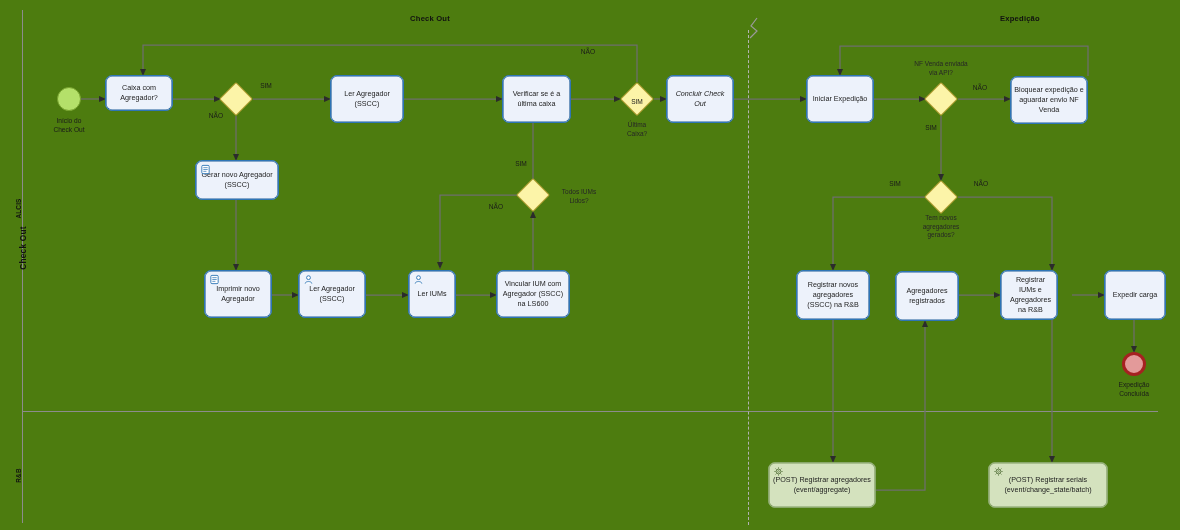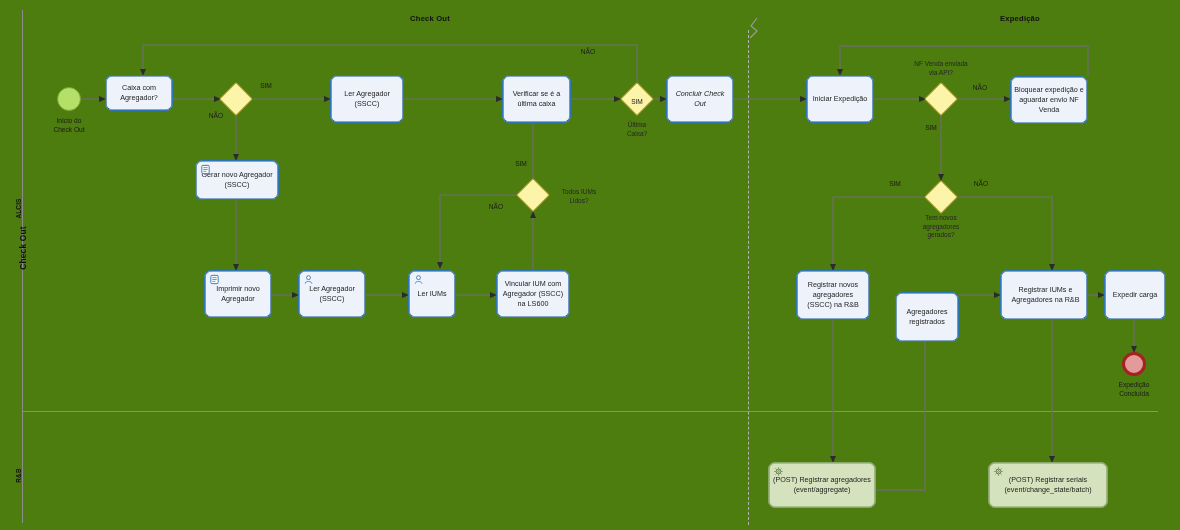--- a/index.html
+++ b/index.html
@@ -234,26 +234,26 @@
 aguardar envio NF
 Venda</span>
   </div>
 
   <div class="node task" style="left:796px;top:270px;width:74px;height:50px;text-align:center;">
     <span class="lbl">Registrar novos
 agregadores (SSCC)
 na R&amp;B</span>
   </div>
 
-  <div class="node task" style="left:895px;top:271px;width:64px;height:50px;margin-top:21px;">
+  <div class="node task" style="left:895px;top:271px;width:64px;height:50px;">
     <span class="lbl">Agregadores
 registrados</span>
   </div>
 
-  <div class="node task" style="left:1000px;top:270px;width:88px;height:50px;padding-left:6px;">
+  <div class="node task" style="left:1000px;top:270px;width:58px;height:50px;padding-left:6px;">
     <span class="lbl">Registrar IUMs
 e Agregadores
 na R&amp;B</span>
   </div>
 
   <div class="node task" style="left:1104px;top:270px;width:62px;height:50px;">
     <span class="lbl">Expedir carga</span>
   </div>
 
   <div class="node task svc" style="left:768px;top:462px;width:108px;height:46px;">

